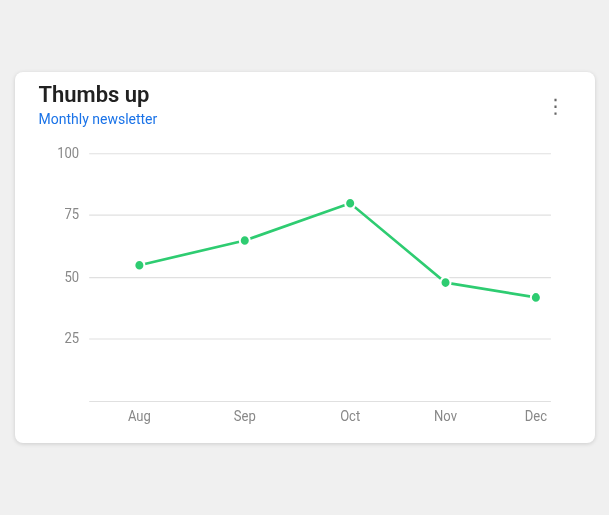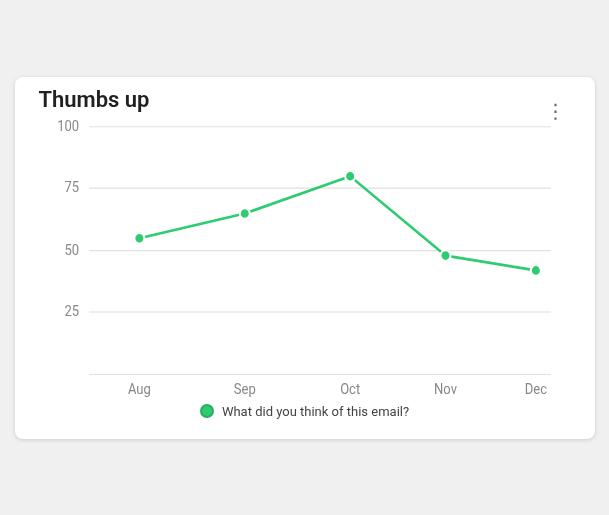--- a/index.html
+++ b/index.html
@@ -70,20 +70,21 @@
       background: #2ecc71;
       border: 2px solid #27ae60;
       display: inline-block;
     }
   </style>
 </head>
 <body>
 
 <div class="card">
   <div class="card-title">Thumbs up</div>
+  <div class="card-subtitle">Monthly newsletter</div>
   <button class="more-btn">⋮</button>
 
   <div class="chart-area">
     <svg class="chart" viewBox="0 0 530 260" preserveAspectRatio="none">
 
       <line x1="50" y1="10" x2="510" y2="10" stroke="#e0e0e0" stroke-width="1"></line>
       <line x1="50" y1="67" x2="510" y2="67" stroke="#e0e0e0" stroke-width="1"></line>
       <line x1="50" y1="125" x2="510" y2="125" stroke="#e0e0e0" stroke-width="1"></line>
       <line x1="50" y1="182" x2="510" y2="182" stroke="#e0e0e0" stroke-width="1"></line>
       <line x1="50" y1="240" x2="510" y2="240" stroke="#e0e0e0" stroke-width="1"></line>
@@ -102,17 +103,13 @@
       <polyline points="100,113.5 205,90.5 310,56 405,129.6 495,143.4" fill="none" stroke="#2ecc71" stroke-width="2.5" stroke-linejoin="round"></polyline>
 
       <circle cx="100" cy="113.5" r="5" fill="#2ecc71" stroke="#fff" stroke-width="2"></circle>
       <circle cx="205" cy="90.5" r="5" fill="#2ecc71" stroke="#fff" stroke-width="2"></circle>
       <circle cx="310" cy="56" r="5" fill="#2ecc71" stroke="#fff" stroke-width="2"></circle>
       <circle cx="405" cy="129.6" r="5" fill="#2ecc71" stroke="#fff" stroke-width="2"></circle>
       <circle cx="495" cy="143.4" r="5" fill="#2ecc71" stroke="#fff" stroke-width="2"></circle>
     </svg>
   </div>
 
-  <div class="legend">
-    <span class="legend-dot"></span>
-    <span>What did you think of this email?</span>
-  </div>
 </div>
 
 </body></html>

